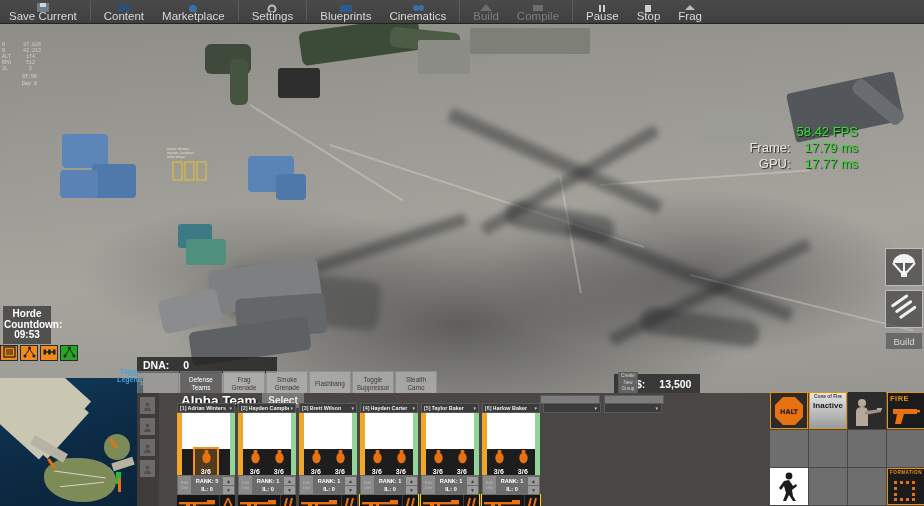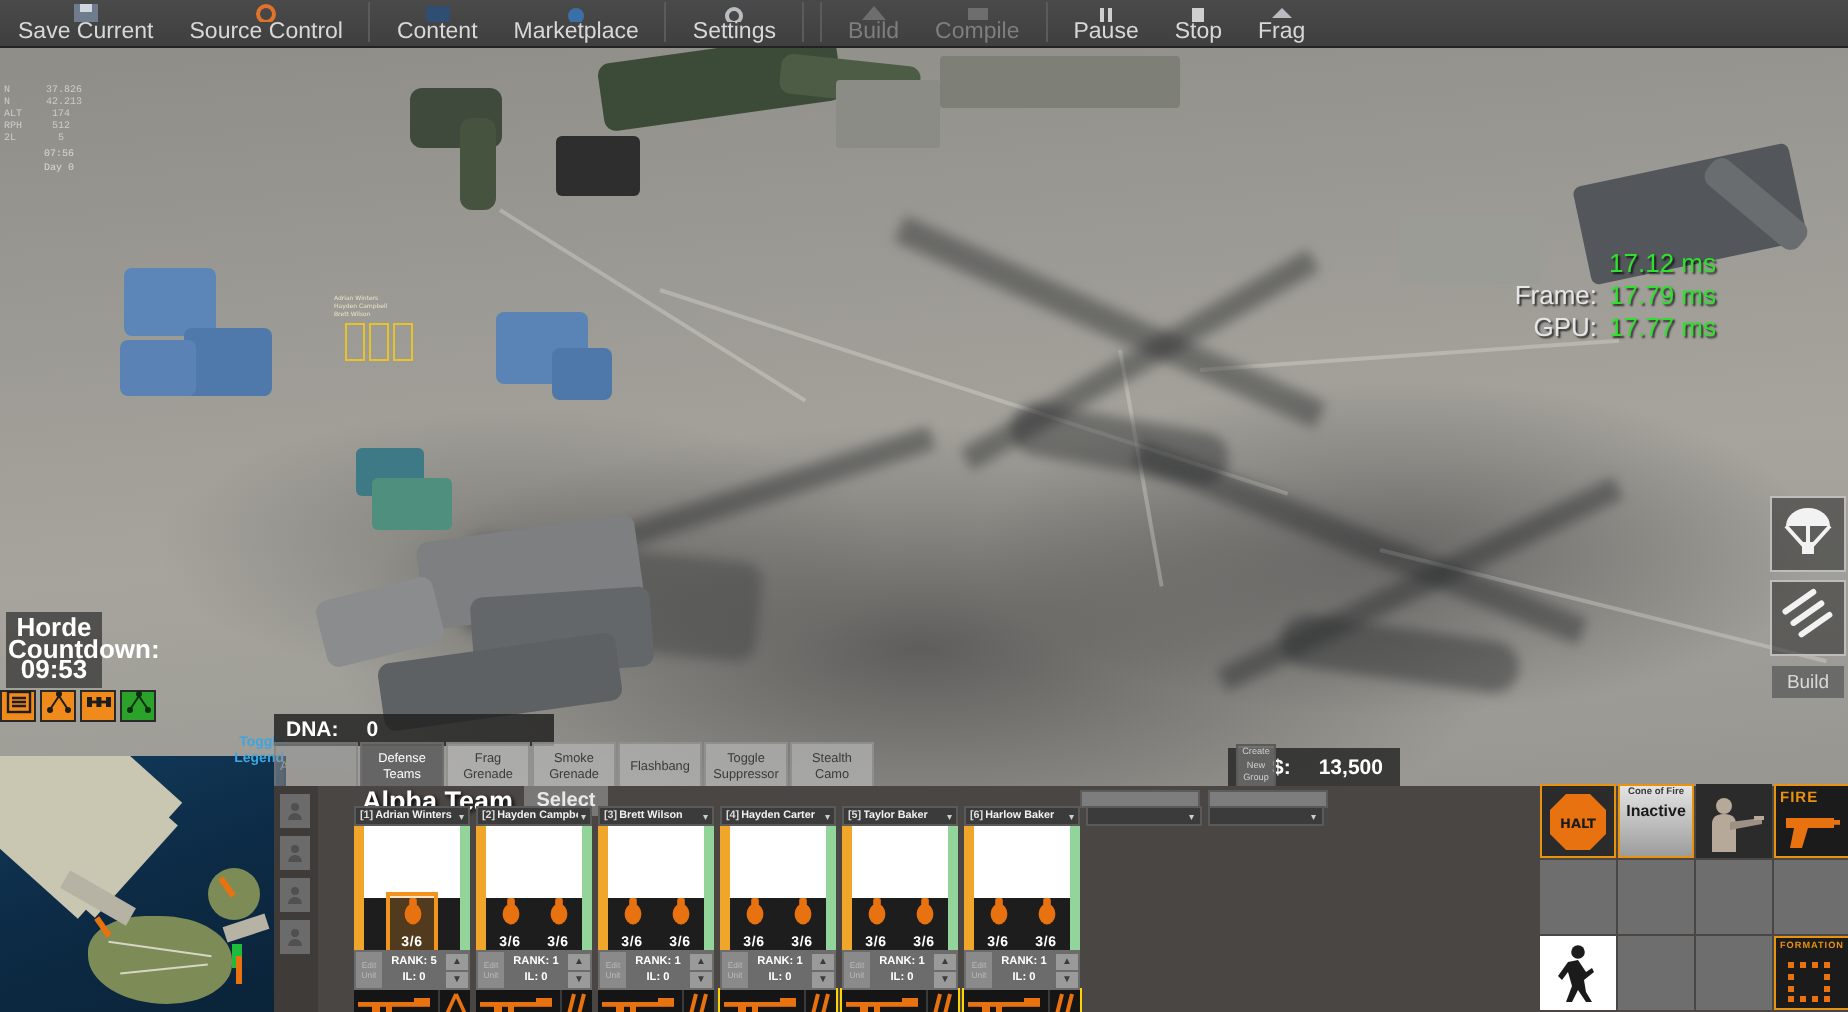--- a/index.html
+++ b/index.html
@@ -102,21 +102,21 @@
   .build-btn {
     width: 38px; height: 18px; background: rgba(90,90,90,.75);
     border: 1px solid #9a9a9a; color: #d9d9d9; font-size: 9.5px;
     display: flex; align-items: center; justify-content: center; cursor: pointer;
   }
 
   
   .horde {
     position: absolute; left: 3px; top: 306px; width: 48px;
     background: rgba(60,60,60,.8); color: #fff;
-    font-size: 13px; line-height: 10.5px; text-align: center;
+    font-size: 10px; line-height: 10.5px; text-align: center;
     padding: 3px 1px; font-weight: bold;
   }
   .horde-icons {
     position: absolute; left: 0px; top: 345px; display: flex; gap: 2px;
   }
   .hi {
     width: 18px; height: 16px; display: flex; align-items: center; justify-content: center;
     background: #ef8a1b; border: 1px solid #2a2a2a; cursor: pointer;
   }
   .hi.green { background: #2ba32b; }
@@ -357,28 +357,20 @@
     <div class="tb-group">
       <div class="tb-item">
         <span class="tb-ico">
           <svg width="16" height="9" viewBox="0 0 16 9">
               <rect x="2" y="0" width="12" height="9" fill="#6e7c8c"></rect>
               <rect x="5" y="0" width="6" height="4" fill="#cfd6dd"></rect>
             </svg>
         </span>
         <span class="tb-label">Save Current</span>
       </div>
-      <div class="tb-item">
-        <span class="tb-ico">
-          <svg width="16" height="9" viewBox="0 0 16 9">
-              <circle cx="8" cy="5" r="4" fill="none" stroke="#e0722a" stroke-width="2"></circle>
-            </svg>
-        </span>
-        <span class="tb-label">Source Control</span>
-      </div>
     </div>
     <div class="tb-sep"></div>
     <div class="tb-group">
       <div class="tb-item">
         <span class="tb-ico">
           <svg width="16" height="9" viewBox="0 0 16 9">
               <rect x="2" y="1" width="12" height="8" fill="#2f4e72"></rect>
             </svg>
         </span>
         <span class="tb-label">Content</span>
@@ -397,20 +389,39 @@
       <div class="tb-item">
         <span class="tb-ico">
           <svg width="16" height="9" viewBox="0 0 16 9">
               <circle cx="8" cy="6" r="3.5" fill="none" stroke="#b9bdc2" stroke-width="2"></circle>
             </svg>
         </span>
         <span class="tb-label">Settings</span>
       </div>
     </div>
     <div class="tb-sep"></div>
+    <div class="tb-group">
+      <div class="tb-item">
+        <span class="tb-ico">
+          <svg width="16" height="9" viewBox="0 0 16 9">
+              <rect x="2" y="2" width="12" height="7" fill="#2d5a8c"></rect>
+            </svg>
+        </span>
+        <span class="tb-label">Blueprints</span>
+      </div>
+      <div class="tb-item">
+        <span class="tb-ico">
+          <svg width="16" height="9" viewBox="0 0 16 9">
+              <circle cx="6" cy="5" r="3" fill="#3b6fa8"></circle>
+              <circle cx="11" cy="5" r="3" fill="#3b6fa8"></circle>
+            </svg>
+        </span>
+        <span class="tb-label">Cinematics</span>
+      </div>
+    </div>
     <div class="tb-sep"></div>
     <div class="tb-group">
       <div class="tb-item disabled">
         <span class="tb-ico">
           <svg width="16" height="9" viewBox="0 0 16 9">
               <polygon points="8,1 14,8 2,8" fill="#6e6e6e"></polygon>
             </svg>
         </span>
         <span class="tb-label">Build</span>
       </div>
@@ -458,23 +469,23 @@
 ALT     174
 RPH     512
 2L       5</div>
   <div class="dbg2"><span>07:56</span>
 <span>Day 0</span></div>
 
 
   <div class="stats">
     <table>
       <tbody>
-      <tr>
+          <tr>
             <td class="st-lbl"></td>
-            <td class="st-val">17.12 ms</td>
+            <td class="st-val">58.42 FPS</td>
           </tr>
       <tr>
             <td class="st-lbl">Frame:</td>
           <td class="st-val">17.79 ms</td>
           </tr>
       <tr>
             <td class="st-lbl">GPU:</td>
           <td class="st-val">17.77 ms</td>
           </tr>
     </tbody>

